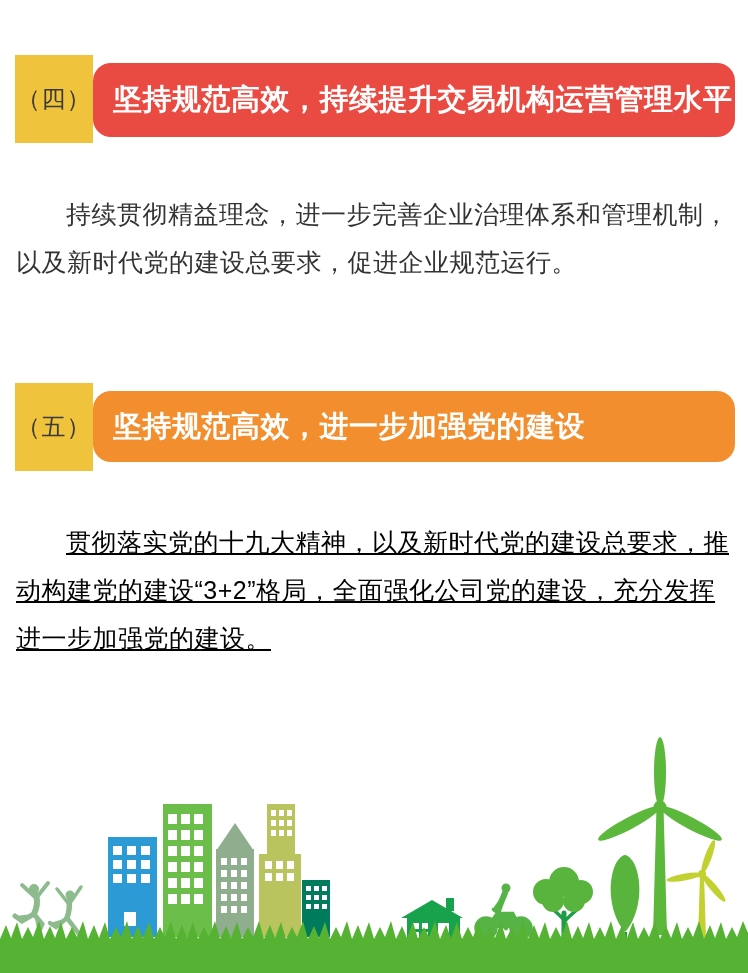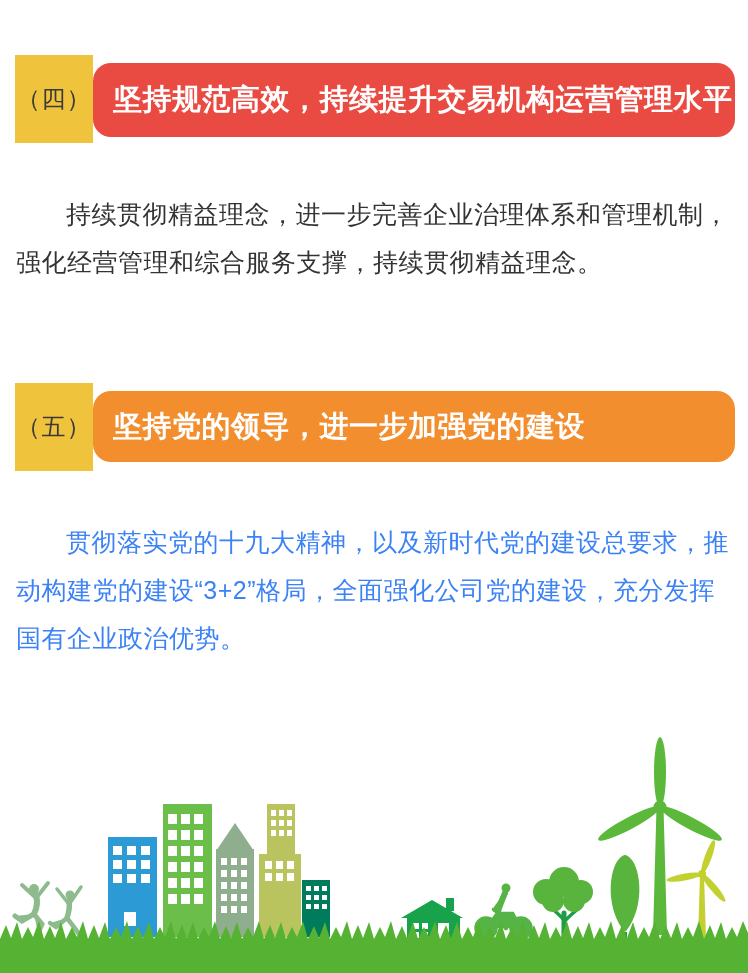--- a/index.html
+++ b/index.html
@@ -39,31 +39,31 @@
 <body>
 
 <div class="page">
 
   <div class="num-box num-1" style="background: rgb(240, 195, 60);">（四）</div>
   <div class="banner banner-1" style="background: rgb(233, 75, 66);">
     <span>坚持规范高效，持续提升交易机构运营管理水平</span>
   </div>
   <div class="para para-1" style="color: rgb(51, 51, 51);">
     <div class="line indent">持续贯彻精益理念，进一步完善企业治理体系和管理机制，</div>
-    <div class="line">强化经营管理和综合服务支撑，持续贯彻精益理念。</div>
+    <div class="line">以及新时代党的建设总要求，促进企业规范运行。</div>
   </div>
 
   <div class="num-box num-2" style="background: rgb(240, 195, 60);">（五）</div>
   <div class="banner banner-2" style="background: rgb(243, 142, 46);">
-    <span>坚持党的领导，进一步加强党的建设</span>
+    <span>坚持规范高效，进一步加强党的建设</span>
   </div>
-  <div class="para para-2" style="color: #3b82f6;">
+  <div class="para para-2" style="color: #000000; text-decoration: underline;">
     <div class="line indent">贯彻落实党的十九大精神，以及新时代党的建设总要求，推</div>
     <div class="line">动构建党的建设“3+2”格局，全面强化公司党的建设，充分发挥</div>
-    <div class="line">国有企业政治优势。</div>
+    <div class="line">进一步加强党的建设。</div>
   </div>
 
   <svg class="illustration" viewBox="0 0 748 260" xmlns="http://www.w3.org/2000/svg">
     <defs>
       <pattern id="winBlue" patternUnits="userSpaceOnUse" x="113" y="133" width="14" height="14">
           <rect width="9" height="9" fill="#FFFFFF"></rect>
         </pattern>
       <pattern id="winGreen" patternUnits="userSpaceOnUse" x="168" y="101" width="13" height="16">
           <rect width="9" height="10" fill="#FFFFFF"></rect>
         </pattern>

